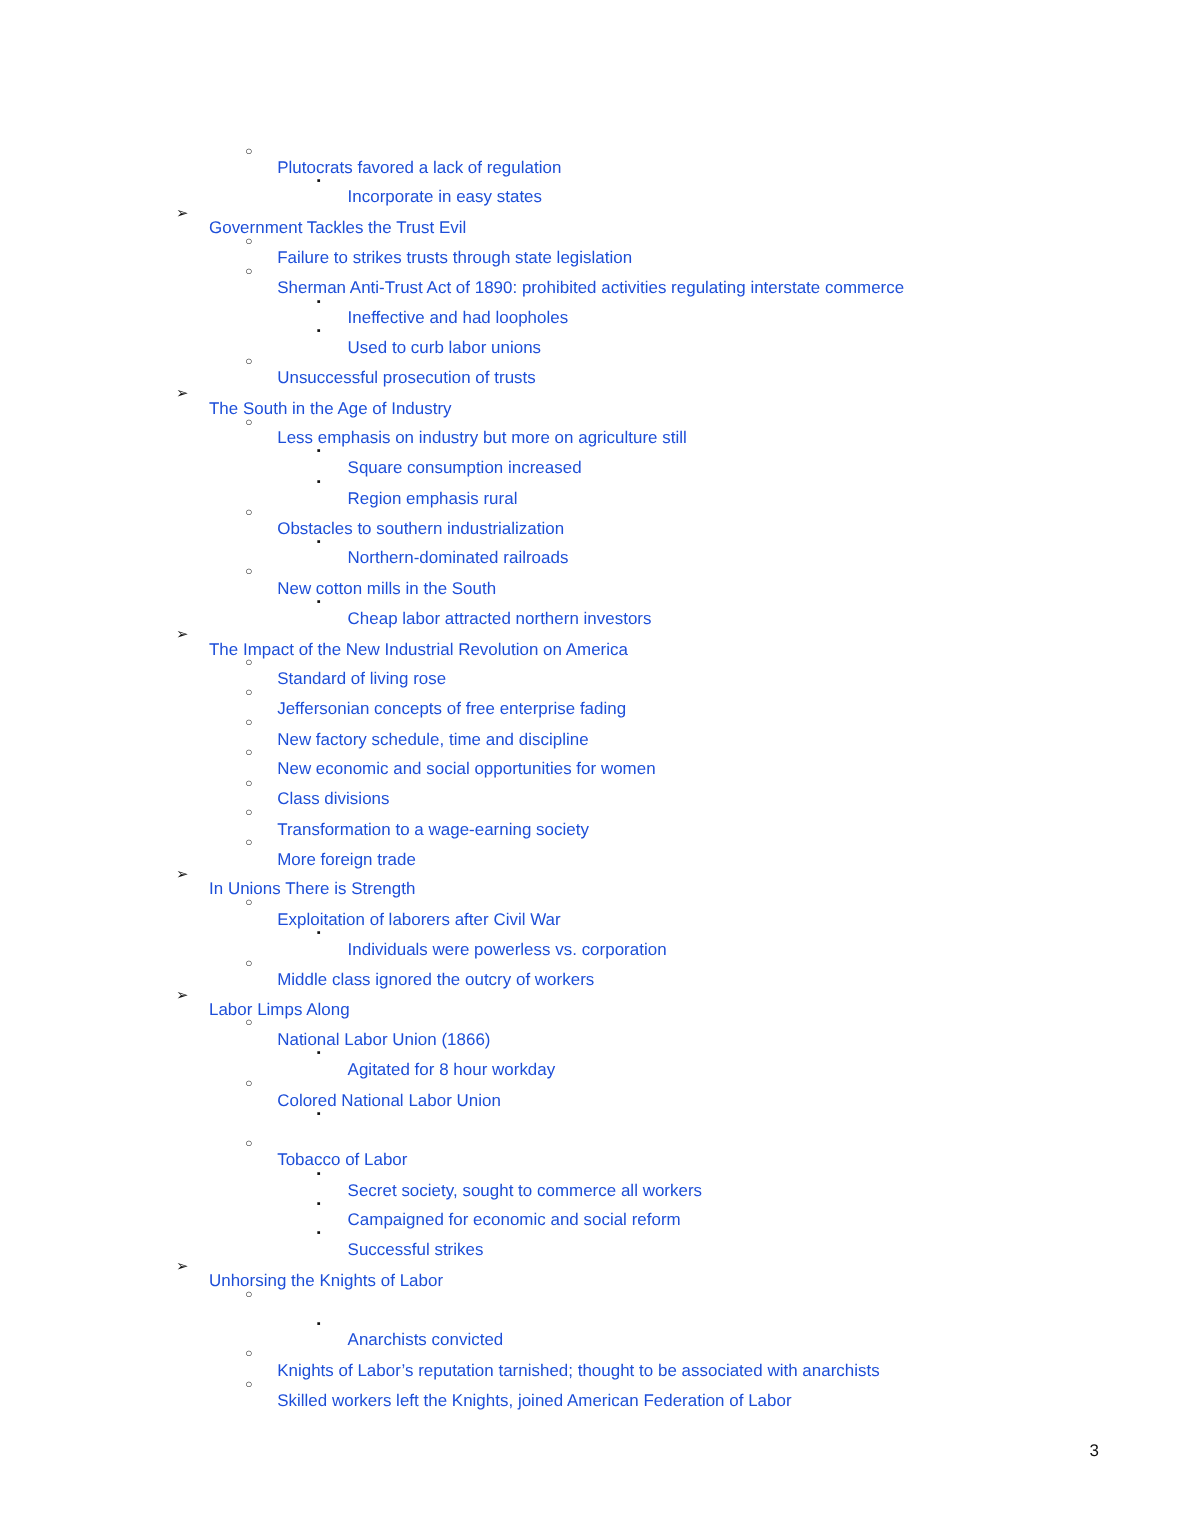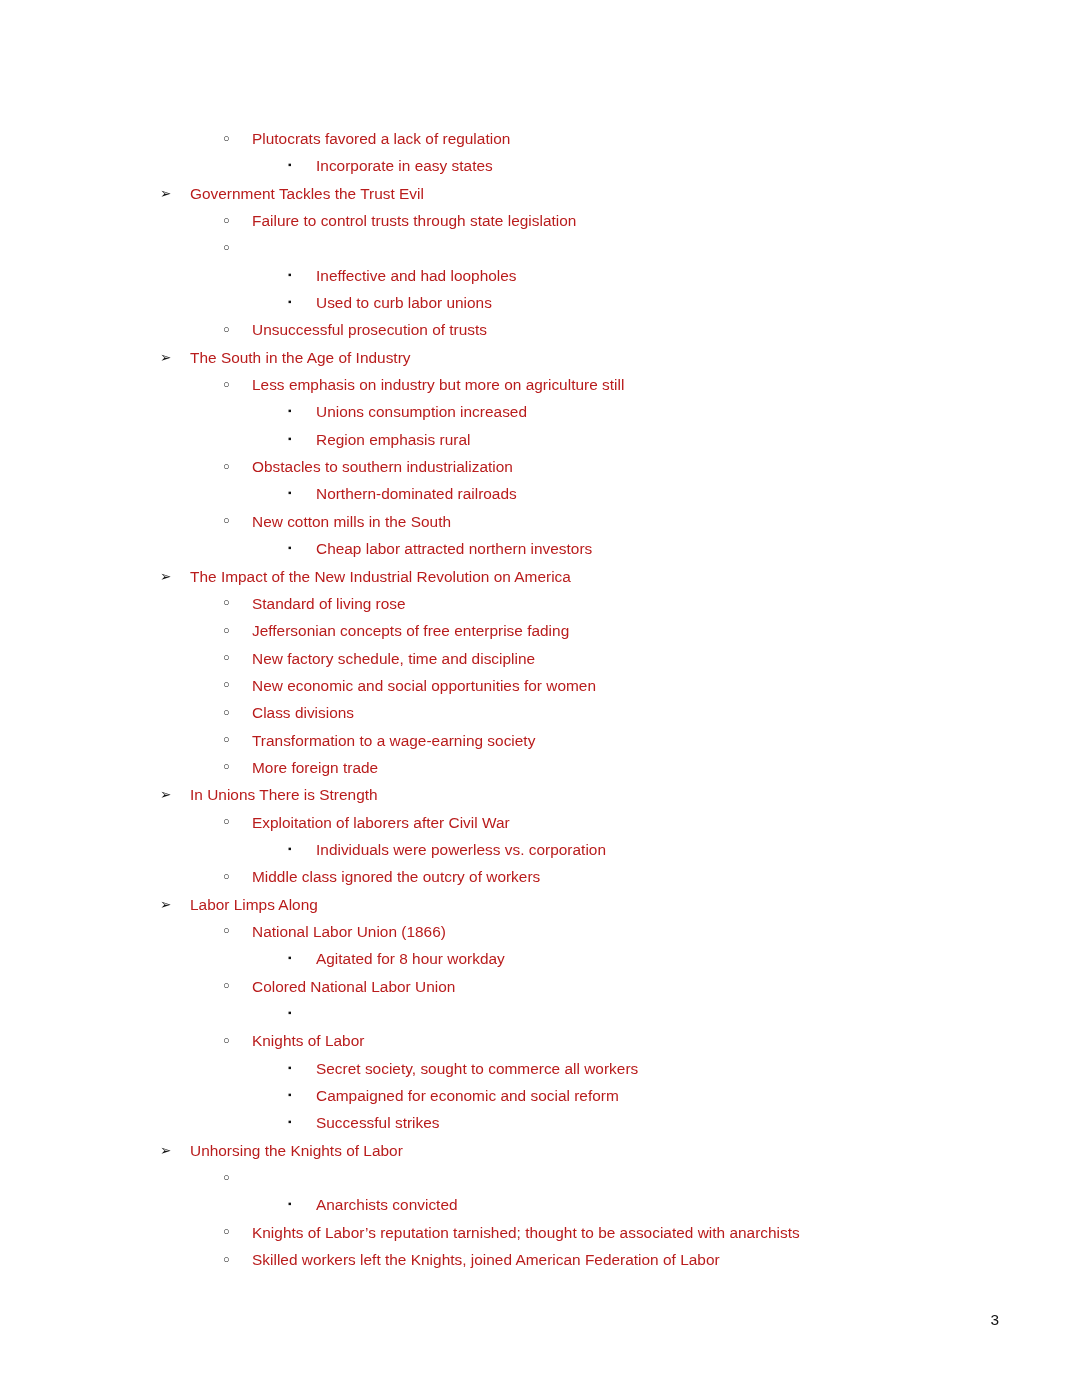--- a/index.html
+++ b/index.html
@@ -30,25 +30,25 @@
   }
   .bullet {
     position: absolute;
     top: 0;
     line-height: 27.35px;
     color: #111111;
     font-family: "Liberation Sans", sans-serif;
   }
   .txt {
     position: absolute;
-    top: 0;
+    top: 14px;
     line-height: 27.35px;
     font-size: 15.4px;
     letter-spacing: 0.02px;
-    color: #b91c1c;
+    color: #1d4ed8;
   }
 
   
   .lvl1 > .bullet {
     left: 160px;
     font-size: 13.5px;
   }
   .lvl1 > .txt { left: 190px; }
 
   
@@ -89,24 +89,25 @@
       <div class="line lvl3">
         <span class="bullet">▪</span>
         <span class="txt">Incorporate in easy states</span>
       </div>
       <div class="line lvl1">
         <span class="bullet">➢</span>
         <span class="txt">Government Tackles the Trust Evil</span>
       </div>
       <div class="line lvl2">
         <span class="bullet">○</span>
-        <span class="txt">Failure to control trusts through state legislation</span>
-      </div>
-      <div class="line lvl2">
-        <span class="bullet">○</span>
+        <span class="txt">Failure to strikes trusts through state legislation</span>
+      </div>
+      <div class="line lvl2">
+        <span class="bullet">○</span>
+        <span class="txt">Sherman Anti-Trust Act of 1890: prohibited activities regulating interstate commerce</span>
       </div>
       <div class="line lvl3">
         <span class="bullet">▪</span>
         <span class="txt">Ineffective and had loopholes</span>
       </div>
       <div class="line lvl3">
         <span class="bullet">▪</span>
         <span class="txt">Used to curb labor unions</span>
       </div>
       <div class="line lvl2">
@@ -116,21 +117,21 @@
       <div class="line lvl1">
         <span class="bullet">➢</span>
         <span class="txt">The South in the Age of Industry</span>
       </div>
       <div class="line lvl2">
         <span class="bullet">○</span>
         <span class="txt">Less emphasis on industry but more on agriculture still</span>
       </div>
       <div class="line lvl3">
         <span class="bullet">▪</span>
-        <span class="txt">Unions consumption increased</span>
+        <span class="txt">Square consumption increased</span>
       </div>
       <div class="line lvl3">
         <span class="bullet">▪</span>
         <span class="txt">Region emphasis rural</span>
       </div>
       <div class="line lvl2">
         <span class="bullet">○</span>
         <span class="txt">Obstacles to southern industrialization</span>
       </div>
       <div class="line lvl3">
@@ -207,21 +208,21 @@
       </div>
       <div class="line lvl2">
         <span class="bullet">○</span>
         <span class="txt">Colored National Labor Union</span>
       </div>
       <div class="line lvl3">
         <span class="bullet">▪</span>
       </div>
       <div class="line lvl2">
         <span class="bullet">○</span>
-        <span class="txt">Knights of Labor</span>
+        <span class="txt">Tobacco of Labor</span>
       </div>
       <div class="line lvl3">
         <span class="bullet">▪</span>
         <span class="txt">Secret society, sought to commerce all workers</span>
       </div>
       <div class="line lvl3">
         <span class="bullet">▪</span>
         <span class="txt">Campaigned for economic and social reform</span>
       </div>
       <div class="line lvl3">

